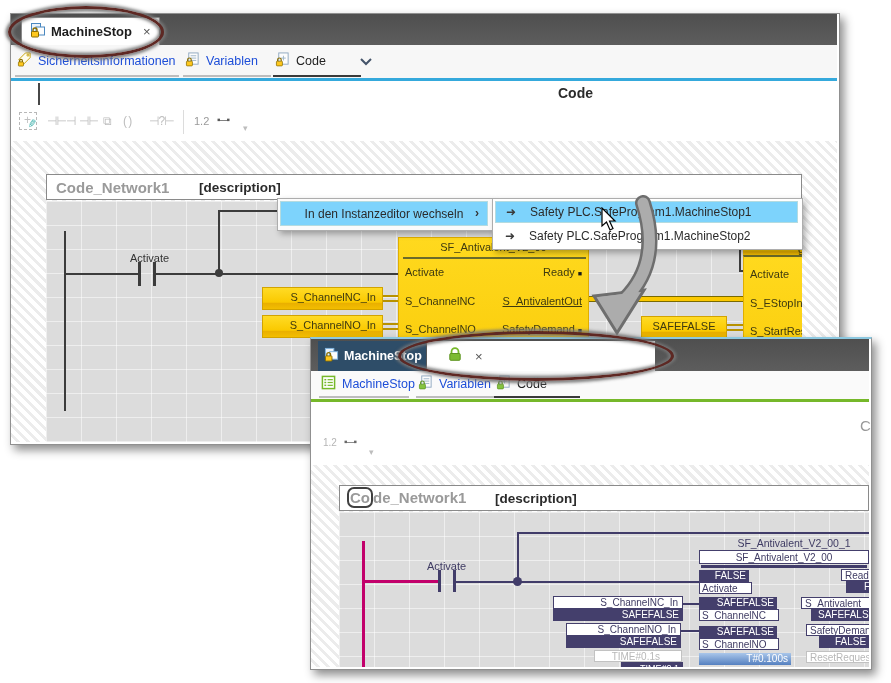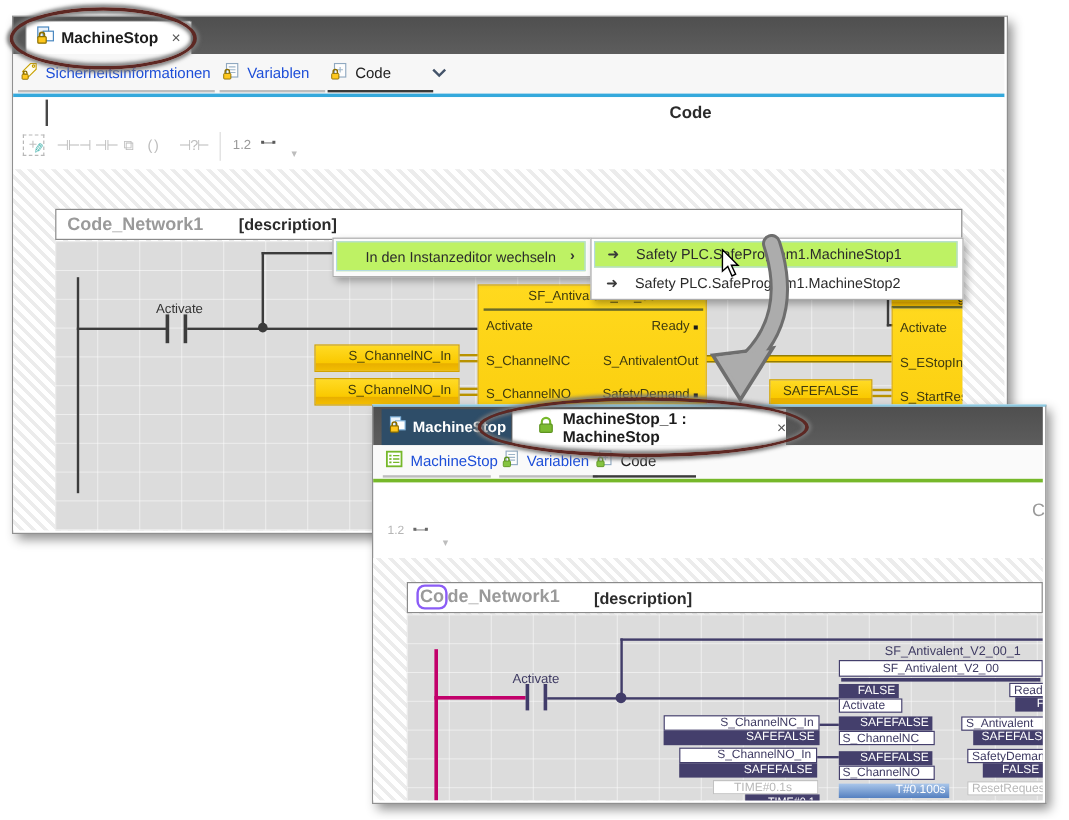--- a/index.html
+++ b/index.html
@@ -24,21 +24,21 @@
   .nbadge{background:#443F6C;color:#fff;font-size:10px;line-height:12px;box-sizing:border-box;overflow:hidden;white-space:nowrap;}
   .nbox{background:#fff;border:1px solid #443F6C;color:#3F3B63;font-size:10px;line-height:10px;box-sizing:border-box;overflow:hidden;white-space:nowrap;}
   .gbox{background:#fff;border:1px solid #c2c2c2;color:#b8b8b8;font-size:10px;line-height:10px;box-sizing:border-box;overflow:hidden;white-space:nowrap;}
   .line{background:#3c3c3c;}
   .nline{background:#413C69;}
   .mline{background:#C2006B;}
   .ellipse{border:3px solid #5E2823;border-radius:50%;
            box-shadow:0 0 3px 2.5px rgba(120,120,120,.9), inset 0 0 3px 2.5px rgba(120,120,120,.9);}
   .menu{background:#fbfbfb;border:1px solid #adadad;box-shadow:3px 3px 6px rgba(0,0,0,.3);}
   .menurow{font-size:12px;color:#2b2b2b;display:flex;align-items:center;}
-  .hl{background:#bef264;border:1px solid #b4dbe0;}
+  .hl{background:#7dd3fc;border:1px solid #b4dbe0;}
   .tbi{color:#bdbdbd;font-size:12px;letter-spacing:-1px;}
   .clip{overflow:hidden;white-space:nowrap;}
   .dtext{font-size:11px;color:#333;}
   .ntext{font-size:11px;color:#3F3B63;}
   .marker{font-size:7px;color:#1a1a1a;margin-left:3px;}
 </style>
 </head>
 <body>
 
 <div id="stage">
@@ -147,21 +147,21 @@
         <div class="abs line" style="left:693px;top:9px;width:2px;height:62px;"></div>
         <div class="abs line" style="left:693px;top:69px;width:7px;height:2px;"></div>
 
         <div class="abs yblock" style="left:352px;top:36px;width:191px;height:214px;">
           <div style="text-align:center;padding-top:3px;white-space:nowrap;">SF_Antivalent_V2_00</div>
           <div class="abs" style="left:4px;top:19px;width:183px;border-bottom:2px solid #6b6b2a;"></div>
           <span class="abs" style="left:6px;top:28px;">Activate</span>
           <span class="abs" style="left:6px;top:57px;">S_ChannelNC</span>
           <span class="abs" style="left:6px;top:85px;">S_ChannelNO</span>
           <span class="abs" style="right:6px;top:28px;"><span>Ready</span><span class="marker">■</span></span>
-          <span class="abs" style="right:6px;top:57px;">S_AntivalentOut</span>
+          <span class="abs" style="right:6px;top:57px;text-decoration:underline;">S_AntivalentOut</span>
           <span class="abs" style="right:6px;top:85px;"><span>SafetyDemand</span><span class="marker">■</span></span>
         </div>
 
         <div class="abs ybox" style="left:216px;top:86px;width:121px;height:23px;text-align:right;padding:3px 6px 0 0;">S_ChannelNC_In</div>
         <div class="abs ybox" style="left:216px;top:114px;width:121px;height:23px;text-align:right;padding:3px 6px 0 0;">S_ChannelNO_In</div>
         <div class="abs" style="left:337px;top:94px;width:15px;height:3px;border-top:2px solid #B89200;border-bottom:2px solid #B89200;"></div>
         <div class="abs" style="left:337px;top:122px;width:15px;height:3px;border-top:2px solid #B89200;border-bottom:2px solid #B89200;"></div>
         <div class="abs" style="left:543px;top:95px;width:154px;height:4px;background:#FBC800;border-top:1px solid #7a6a00;border-bottom:1px solid #7a6a00;"></div>
         <div class="abs ybox" style="left:595px;top:115px;width:86px;height:23px;text-align:center;padding-top:3px;">SAFEFALSE</div>
         <div class="abs" style="left:681px;top:123px;width:16px;height:3px;border-top:2px solid #B89200;border-bottom:2px solid #B89200;"></div>
@@ -222,21 +222,20 @@
         </span>
         <span style="font-size:12.5px;font-weight:bold;color:#fff;">MachineStop</span>
       </div>
       <div class="abs" style="left:116px;top:2px;width:228px;height:30px;background:#fff;display:flex;align-items:center;gap:6px;padding-left:20px;box-sizing:border-box;">
         <span>
           <svg width="16" height="16" viewBox="0 0 16 16">
             <path d="M4.5 8 v-2.3 a3.5 3.5 0 0 1 7 0 V8" fill="none" stroke="#76B82A" stroke-width="1.8"></path>
             <rect x="2.8" y="7.5" width="10.4" height="6.8" rx="1" fill="#7CBB31" stroke="#5E9420"></rect>
           </svg>
         </span>
-        <span class="tab-title">MachineStop_1 : MachineStop</span>
         <span class="tab-close">×</span>
       </div>
     </div>
 
     <div class="abs" style="left:0;top:32px;width:558px;height:28px;background:#fafafa;">
       <div class="abs subtab" style="left:8px;top:1px;width:84px;padding-bottom:3px;">
         <span>
           <svg width="15" height="15" viewBox="0 0 16 16">
             <rect x="1.5" y="1.5" width="13" height="13" fill="#fff" stroke="#76B82A" stroke-width="1.6"></rect>
             <rect x="3.6" y="4.2" width="2" height="1.6" fill="#76B82A"></rect>
@@ -280,21 +279,21 @@
 
     <span class="abs" style="left:549px;top:78px;font-size:15px;color:#999;">C</span>
 
     <span class="abs" style="left:12px;top:98px;font-size:10px;color:#b5b5b5;">1.2</span>
     <span class="abs" style="left:33px;top:97px;font-size:10px;color:#6a6a6a;letter-spacing:-2px;">▪—▪</span>
     <span class="abs" style="left:58px;top:108px;font-size:9px;color:#bdbdbd;">▾</span>
 
     <div class="abs stripes" style="left:0;top:126px;width:558px;height:202px;">
 
       <div class="abs" style="left:28px;top:20px;width:530px;height:26px;background:#fff;border:1px solid #8a8a8a;box-sizing:border-box;">
-        <span class="abs" style="left:7px;top:3px;font-size:15px;font-weight:bold;color:#9a9a9a;"><span style="border:2px solid #8b5cf6;border-radius:7px;padding:0 1px;">Co</span><span>de_Network1</span></span>
+        <span class="abs" style="left:7px;top:3px;font-size:15px;font-weight:bold;color:#9a9a9a;"><span style="border:2px solid #404040;border-radius:7px;padding:0 1px;">Co</span><span>de_Network1</span></span>
         <span class="abs" style="left:155px;top:5px;font-size:13.5px;font-weight:bold;color:#2b2b2b;">[description]</span>
       </div>
 
       <div class="abs grid" style="left:28px;top:47px;width:530px;height:155px;overflow:hidden;">
         <div class="abs mline" style="left:23px;top:29px;width:3px;height:126px;"></div>
         <div class="abs mline" style="left:23px;top:68px;width:76px;height:3px;"></div>
         <div class="abs nline" style="left:99px;top:58px;width:3px;height:22px;"></div>
         <div class="abs nline" style="left:114px;top:58px;width:3px;height:22px;"></div>
         <span class="abs ntext" style="left:88px;top:48px;">Activate</span>
         <div class="abs nline" style="left:117px;top:69px;width:243px;height:2px;"></div>

